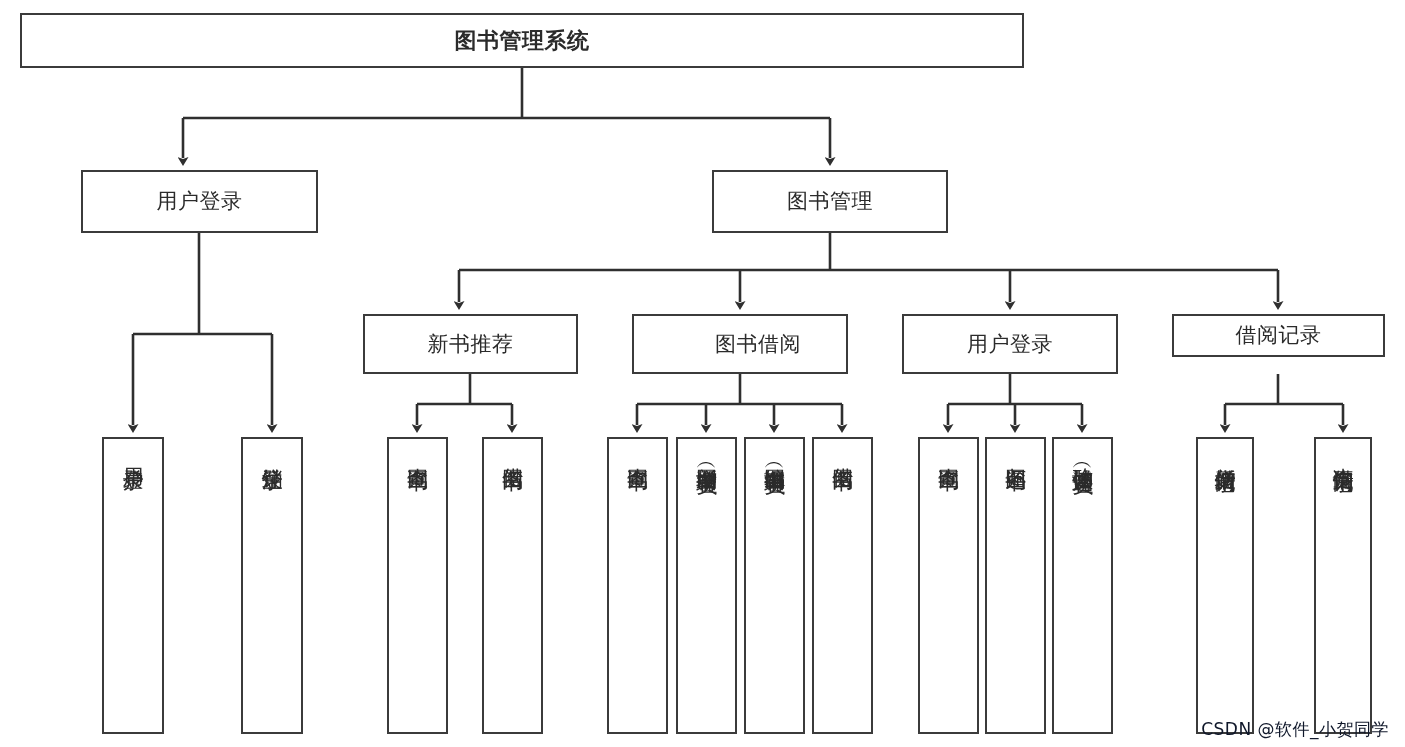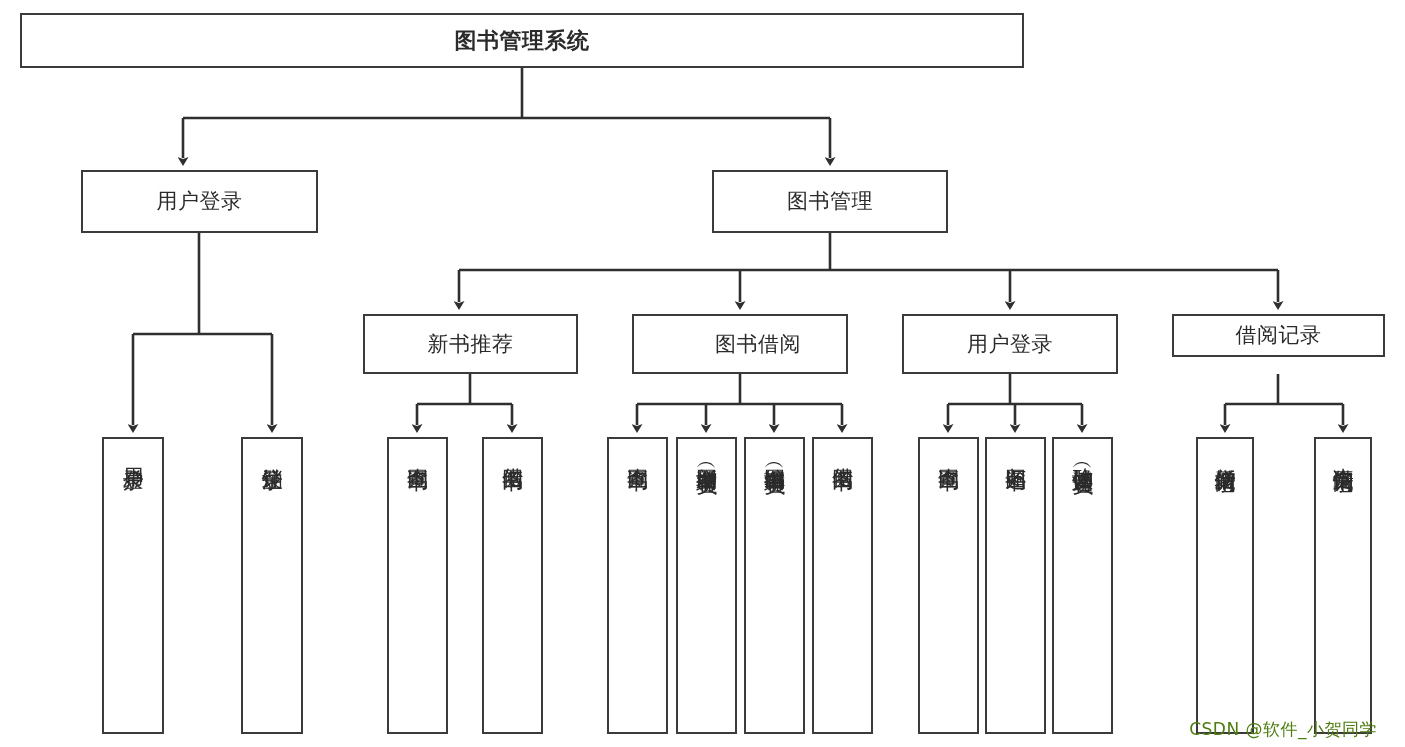--- a/index.html
+++ b/index.html
@@ -55,24 +55,24 @@
   .node.vertical .label {
     writing-mode: vertical-rl;
     text-orientation: upright;
     font-size: 21px;
     line-height: 1.06;
     letter-spacing: 1px;
     white-space: nowrap;
   }
   .watermark {
     position: absolute;
-    right: 28px;
+    right: 16px;
     bottom: 6px;
     font-size: 17px;
-    color: #4d7c0f;
+    color: #0f172a;
     letter-spacing: 0.5px;
     white-space: nowrap;
     font-family: "DejaVu Sans", "Liberation Sans", sans-serif;
   }
 </style>
 </head>
 <body>
 
 <div id="canvas">
 

